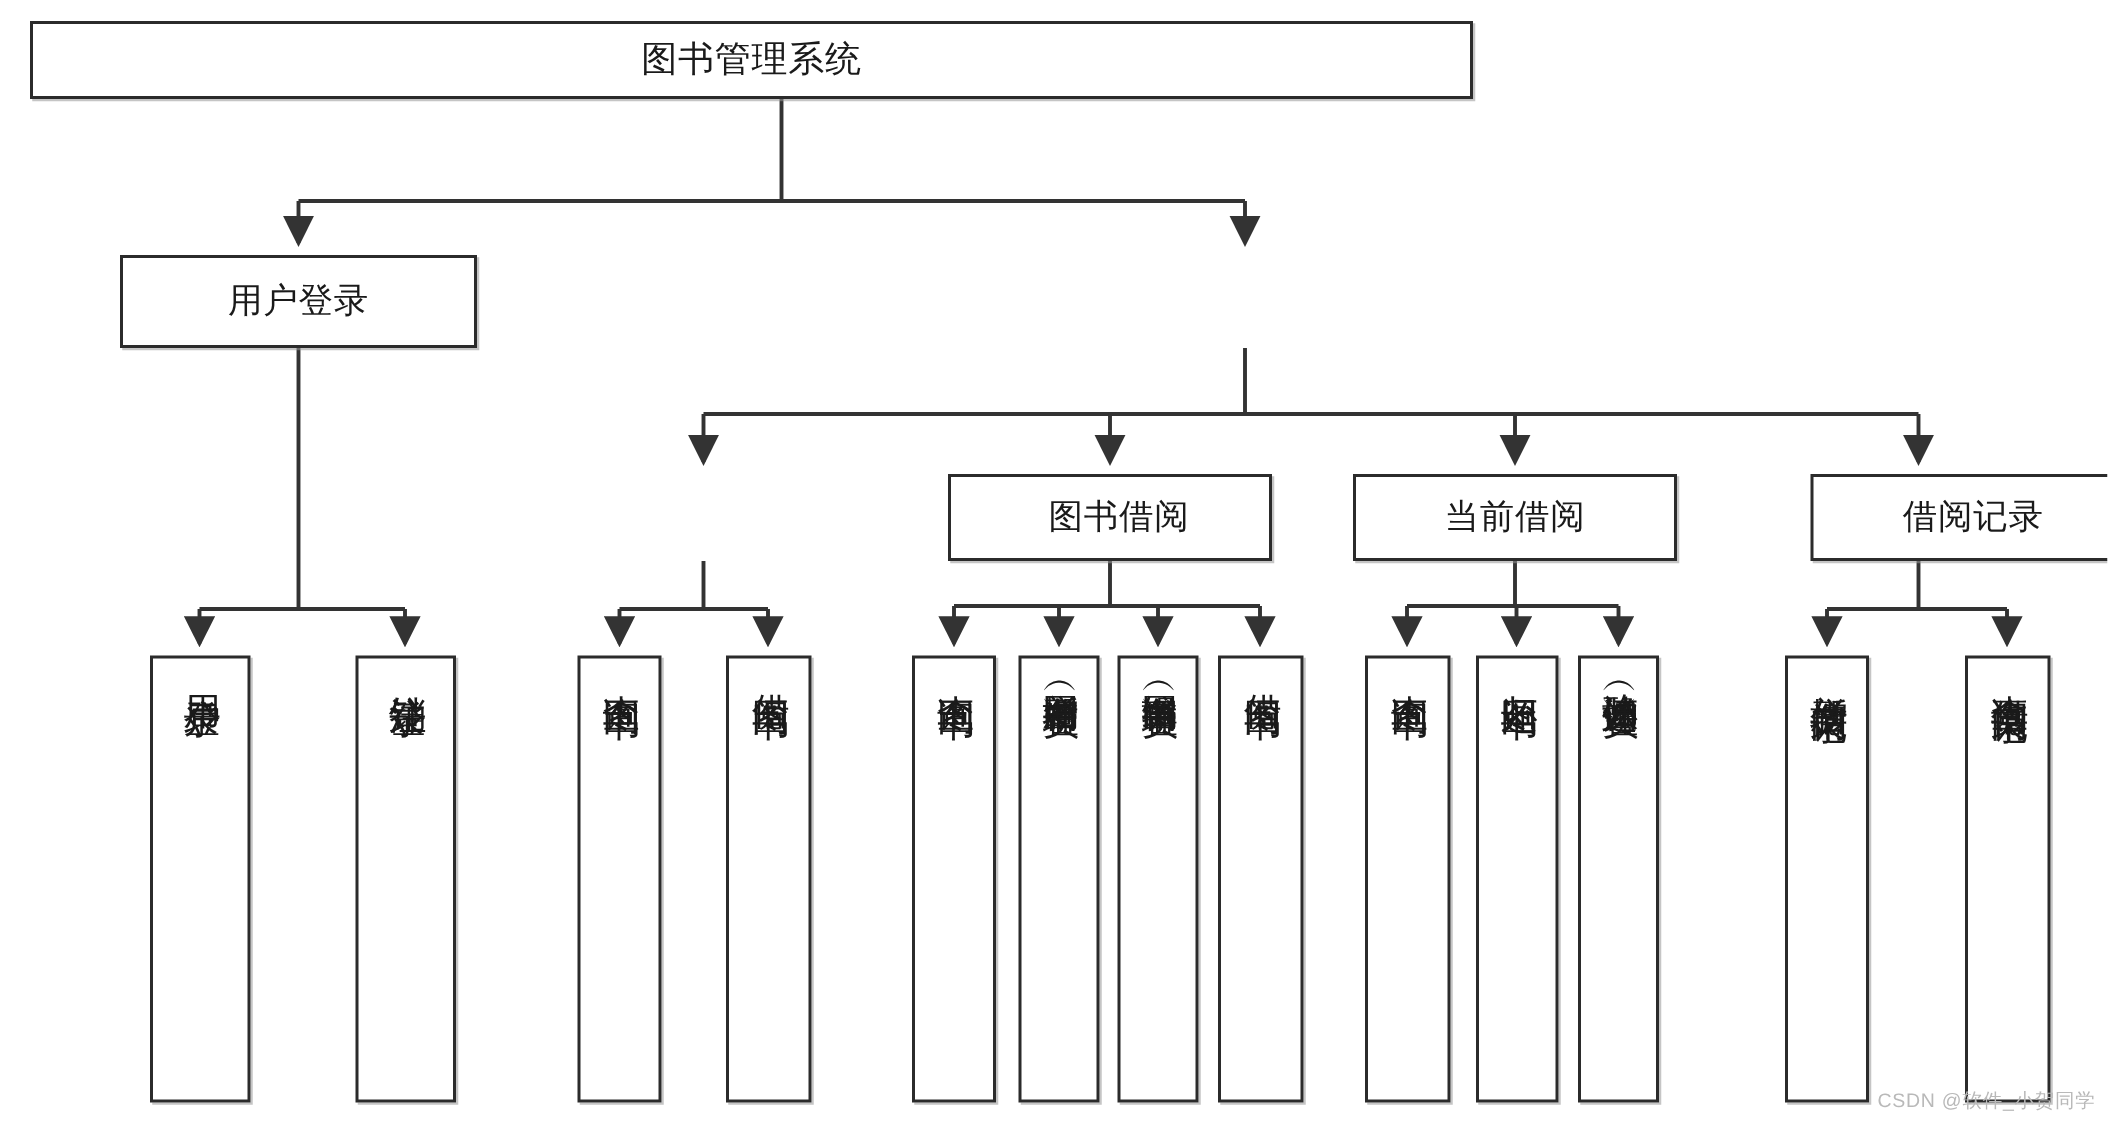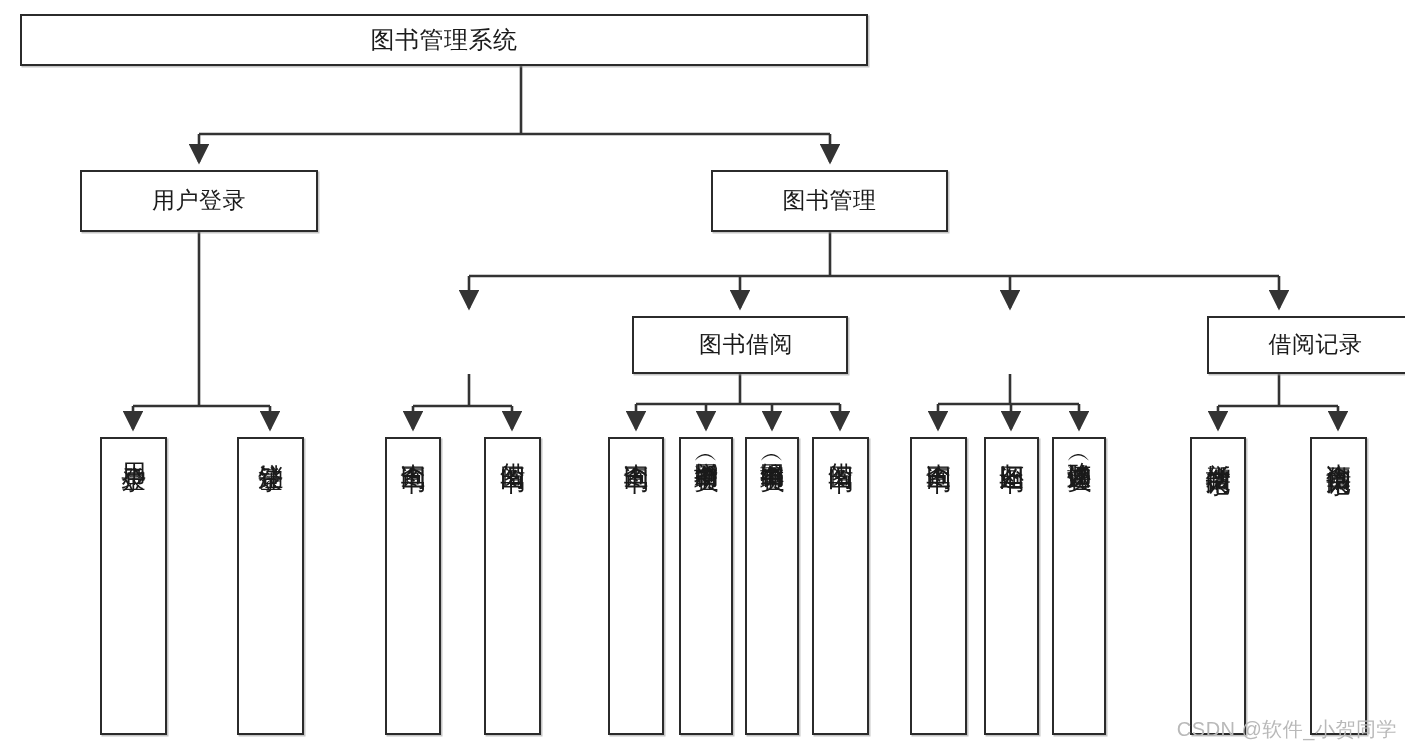--- a/index.html
+++ b/index.html
@@ -66,21 +66,21 @@
     font-size: 25px;
   }
   .node.vert.narrow .label {
     font-size: 24px;
     letter-spacing: 1px;
   }
   .watermark {
     position: absolute;
     right: 8px;
     bottom: 4px;
-    font-size: 20px;
+    font-size: 13px;
     color: #b9b9b9;
     letter-spacing: 0.5px;
     white-space: nowrap;
   }
 </style>
 </head>
 <body>
 
 <div id="canvas">
 
@@ -127,34 +127,34 @@
       <path d="M 1011 404 L 1011 429" marker-end="url(#arrow)"></path>
       <path d="M 1079 404 L 1079 429" marker-end="url(#arrow)"></path>
 
       <path d="M 1279 374 L 1279 406"></path>
       <path d="M 1218 406 L 1338 406"></path>
       <path d="M 1218 406 L 1218 429" marker-end="url(#arrow)"></path>
       <path d="M 1338 406 L 1338 429" marker-end="url(#arrow)"></path>
     </g>
   </svg>
 
-  <div class="node horiz root" style="left:20px; top:14px; width:848px; height:52px;">
+  <div class="node horiz root" style="left:20px; top:14px; width:962px; height:52px;">
     <span class="label">图书管理系统</span>
   </div>
 
   <div class="node horiz" style="left:80px; top:170px; width:238px; height:62px;">
     <span class="label">用户登录</span>
   </div>
-  <div class="node horiz" style="left:711px; top:170px; width:237px; height:62px;">
-    <span class="label">图书管理</span>
-  </div>
 
   <div class="node horiz" style="left:632px; top:316px; width:216px; height:58px;padding-left:12px;">
     <span class="label">图书借阅</span>
   </div>
+  <div class="node horiz" style="left:902px; top:316px; width:216px; height:58px;">
+    <span class="label">当前借阅</span>
+  </div>
   <div class="node horiz" style="left:1207px; top:316px; width:217px; height:58px;">
     <span class="label">借阅记录</span>
   </div>
 
   <div class="node vert wide" style="left:100px; top:437px; width:67px; height:298px;">
     <span class="label">用户登录</span>
   </div>
   <div class="node vert wide" style="left:237px; top:437px; width:67px; height:298px;">
     <span class="label">注销登录</span>
   </div>

